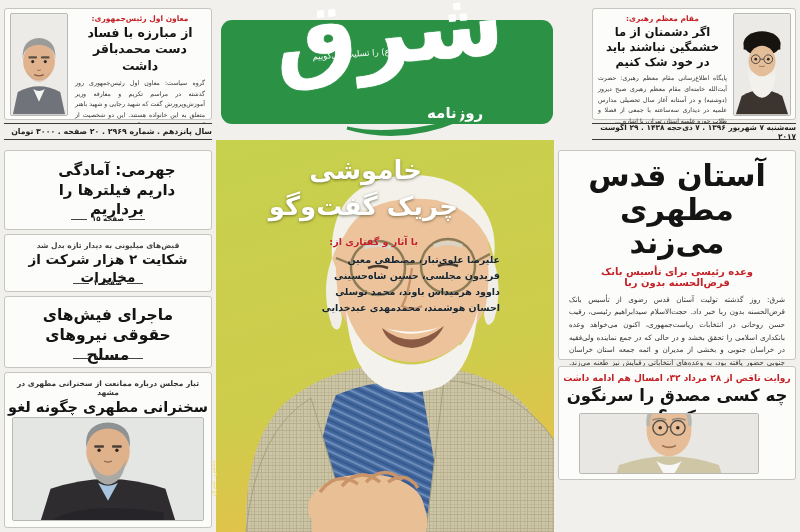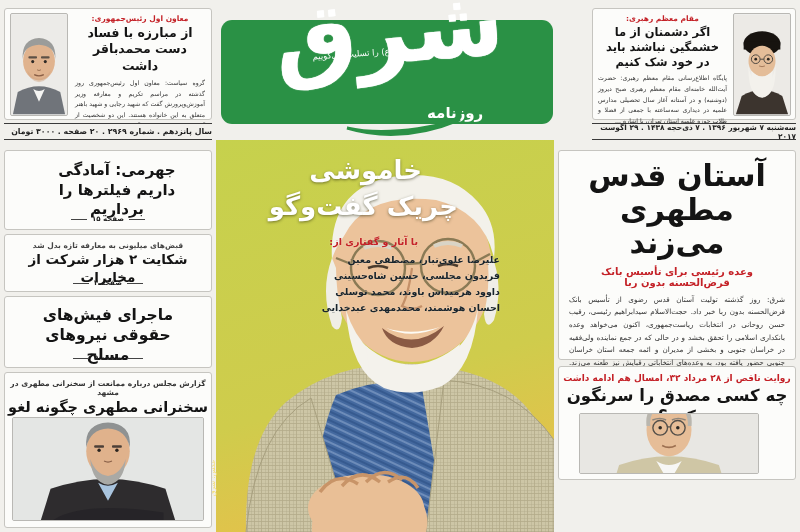--- a/index.html
+++ b/index.html
@@ -203,36 +203,36 @@
   </div>
 
   <div class="card" style="left:4px;top:150px;width:208px;height:80px;padding-left:18px;">
     <div class="headline" style="font-size:15px;padding:10px 18px 0;">جهرمی: آمادگی داریم فیلترها را برداریم</div>
     <div class="pill" style="position:absolute;bottom:6px;left:0;right:0;">
       <span>صفحه ۱۵</span>
     </div>
   </div>
 
   <div class="card" style="left:4px;top:234px;width:208px;height:58px;">
-    <div class="kicker" style="font-size:7.5px;margin-top:6px;color:#444;">قبض‌های میلیونی به معارفه تازه بدل شد</div>
+    <div class="kicker" style="font-size:7.5px;margin-top:6px;color:#444;">قبض‌های میلیونی به دیدار تازه بدل شد</div>
     <div class="headline" style="font-size:13.5px;margin-top:1px;">شکایت ۲ هزار شرکت از مخابرات</div>
     <div class="pill" style="position:absolute;bottom:4px;left:0;right:0;">
       <span>صفحه ۴</span>
     </div>
   </div>
 
   <div class="card" style="left:4px;top:296px;width:208px;height:72px;">
     <div class="headline" style="font-size:15.5px;padding:8px 24px 0;">ماجرای فیش‌های حقوقی نیروهای مسلح</div>
     <div class="pill" style="position:absolute;bottom:5px;left:0;right:0;">
       <span>صفحه ۵</span>
     </div>
   </div>
 
   <div class="card" style="left:4px;top:372px;width:208px;height:156px;">
-    <div class="kicker" style="font-size:7.5px;margin-top:6px;color:#333;">گزارش مجلس درباره ممانعت از سخنرانی مطهری در مشهد</div>
+    <div class="kicker" style="font-size:7.5px;margin-top:6px;color:#333;">تبار مجلس درباره ممانعت از سخنرانی مطهری در مشهد</div>
     <div class="headline" style="font-size:14.5px;margin-top:1px;">سخنرانی مطهری چگونه لغو شد؟</div>
     <div class="portrait" style="left:7px;right:7px;top:44px;bottom:6px;">
       <svg viewBox="0 0 192 104" preserveAspectRatio="xMidYMid slice">
         <rect width="192" height="104" fill="#e4e6e4"></rect>
         <path d="M28,104 L38,72 Q96,52 154,72 L164,104 Z" fill="#2e2c2e"></path>
         <path d="M86,66 L96,84 L106,66 Q96,72 86,66 Z" fill="#a9c4de"></path>
         <path d="M40,104 Q70,84 152,96 L152,104 Z" fill="#262428"></path>
         <ellipse cx="96" cy="34" rx="22" ry="26" fill="#e0b28c"></ellipse>
         <path d="M74,30 Q72,6 96,5 Q120,6 118,30 Q114,12 96,11 Q78,12 74,30 Z" fill="#8f9292"></path>
         <path d="M78,42 Q80,66 96,68 Q112,66 114,42 Q108,58 96,59 Q84,58 78,42 Z" fill="#a9a9a5"></path>

